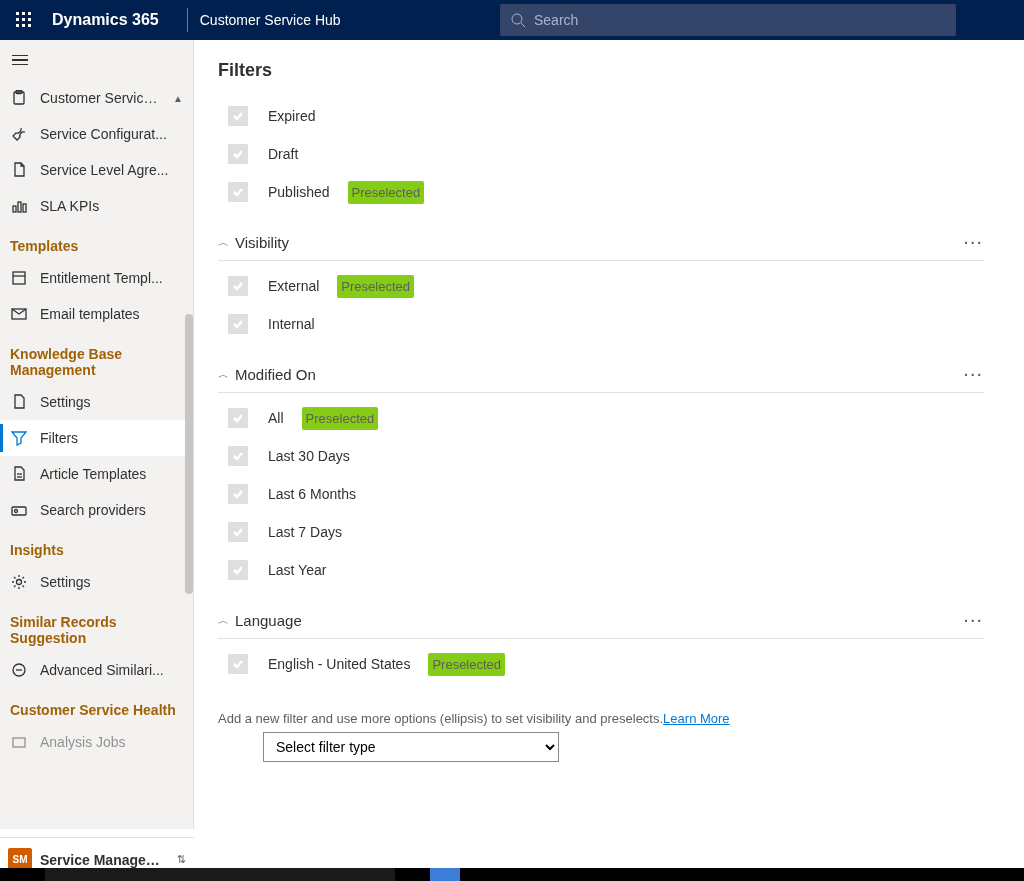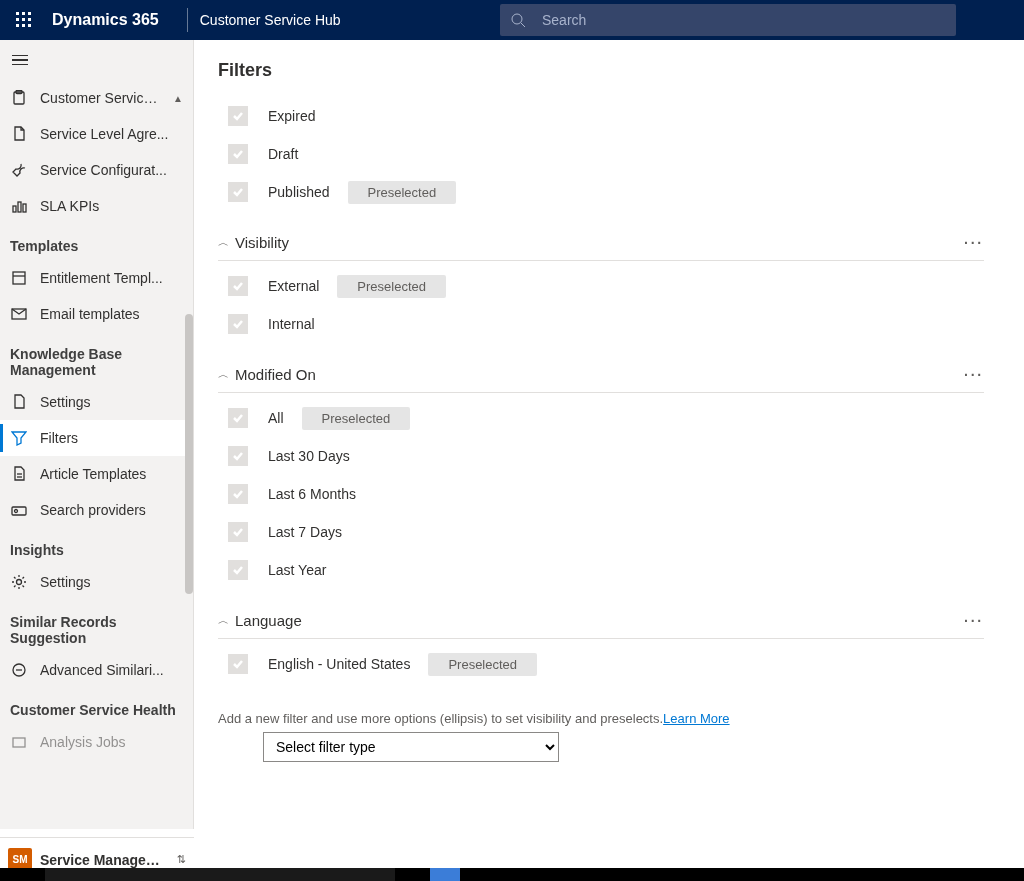--- a/index.html
+++ b/index.html
@@ -8,55 +8,55 @@
 
 .topbar { height: 40px; background: #002050; color: #fff; display: flex; align-items: center; padding: 0 8px; }
 .waffle { width: 32px; height: 32px; display: flex; align-items: center; justify-content: center; cursor: pointer; }
 .waffle svg { fill: #fff; }
 .brand { font-size: 16px; font-weight: 600; margin-left: 12px; margin-right: 16px; }
 .vline { width: 1px; height: 24px; background: rgba(255,255,255,0.4); margin: 0 12px; }
 .hubname { font-size: 14px; font-weight: 400; }
 .searchwrap { margin-left: auto; margin-right: 60px; }
 .searchbox { width: 456px; height: 32px; background: #35456a; border: none; border-radius: 2px; display: flex; align-items: center; padding: 0 10px; }
 .searchbox svg { stroke: #a8b3cc; fill: none; }
-.searchbox input { flex: 1; background: transparent; border: none; outline: none; color: #fff; font-size: 14px; margin-left: 16px; }
+.searchbox input { flex: 1; background: transparent; border: none; outline: none; color: #fff; font-size: 14px; margin-left: 8px; }
 .searchbox input::placeholder { color: #a8b3cc; }
 
 
 .layout { display: flex; height: calc(881px - 48px - 44px); }
 .sidebar { width: 194px; background: #f3f2f1; border-right: 1px solid #e1dfdd; overflow-y: auto; position: relative; }
 .hamburger-row { height: 40px; display: flex; align-items: center; padding: 0 12px; }
 .hamburger { display: flex; flex-direction: column; gap: 3px; cursor: pointer; }
 .hamburger span { width: 16px; height: 1.5px; background: #323130; }
 
 .nav-item { height: 36px; display: flex; align-items: center; padding: 0 10px; gap: 12px; cursor: pointer; font-size: 14px; color: #323130; position: relative; }
 .nav-item .label { white-space: nowrap; overflow: hidden; text-overflow: ellipsis; flex: 1; }
 .nav-item.selected { background: #fff; }
 .nav-item.selected::before { content: ""; position: absolute; left: 0; top: 4px; bottom: 4px; width: 3px; background: #0078d4; }
 .nav-item .icon { width: 18px; height: 18px; display: flex; align-items: center; justify-content: center; flex-shrink: 0; }
 .nav-item .chev { margin-left: auto; font-size: 10px; color: #605e5c; }
-.nav-section { padding: 14px 10px 6px 10px; font-weight: 600; font-size: 14px; color: #404040; }
+.nav-section { padding: 14px 10px 6px 10px; font-weight: 600; font-size: 14px; color: #a16207; }
 
 .scroll-thumb { position: absolute; right: 0; top: 274px; width: 8px; height: 280px; background: #c8c6c4; border-radius: 4px; }
 
 
 .bottom-switch { position: absolute; bottom: 0; left: 0; height: 44px; background: #fff; border-top: 1px solid #e1dfdd; display: flex; align-items: center; width: 194px; padding: 0 8px; gap: 8px; }
 .sm-badge { width: 24px; height: 24px; background: #d45c00; color: #fff; font-size: 10px; font-weight: 600; display: flex; align-items: center; justify-content: center; border-radius: 2px; }
 .bottom-switch .label { font-size: 14px; font-weight: 600; white-space: nowrap; overflow: hidden; text-overflow: ellipsis; flex: 1; }
 .updown { font-size: 11px; color: #605e5c; }
 
 
 .main { flex: 1; padding: 20px 40px 20px 24px; overflow-y: auto; }
 .page-title { font-size: 18px; font-weight: 600; margin-bottom: 16px; }
 
 .filter-row { display: flex; align-items: center; height: 38px; padding-left: 10px; }
 .chk { width: 20px; height: 20px; background: #e1dfdd; display: flex; align-items: center; justify-content: center; margin-right: 20px; flex-shrink: 0; }
 .chk svg { stroke: #fff; fill: none; stroke-width: 2.5; }
 .filter-label { font-size: 14px; }
-.pill { background: #e5e5e5; color: #605e5c; font-size: 13px; padding: 4px 20px; margin-left: 18px; border-radius: 2px; }
+.pill { background: #84cc16; color: #605e5c; font-size: 13px; padding: 4px 4px; margin-left: 18px; border-radius: 2px; }
 
 .group-header { display: flex; align-items: center; height: 32px; border-bottom: 1px solid #e1dfdd; margin-top: 18px; margin-bottom: 6px; padding-bottom: 4px; }
 .group-header .chev-up { font-size: 11px; color: #605e5c; margin-right: 6px; }
 .group-header .title { font-size: 15px; font-weight: 400; color: #323130; }
 .group-header .more { margin-left: auto; color: #605e5c; letter-spacing: 2px; cursor: pointer; font-weight: 600; }
 
 .helper-text { font-size: 13px; color: #605e5c; margin-top: 28px; }
 .helper-text a { color: #0078d4; text-decoration: underline; }
 .select-type { margin-top: 6px; margin-left: 45px; }
 .select-type select { width: 296px; height: 30px; border: 1px solid #8a8886; padding: 0 8px; font-size: 14px; background: #fff; }
@@ -113,33 +113,33 @@
             <rect x="3" y="2" width="10" height="12" rx="1"></rect>
             <rect x="5" y="0.5" width="6" height="3" rx="1"></rect>
           </svg>
         </span>
       <span class="label">Customer Service ...</span>
       <span class="chev">▲</span>
     </div>
     <div class="nav-item">
       <span class="icon">
           <svg class="icon-svg" width="16" height="16" viewBox="0 0 16 16">
+            <path d="M10 2a4 4 0 0 1-5 5L2 10l4 4 3-3a4 4 0 0 1 5-5"></path>
+          </svg>
+        </span>
+      <span class="label">Service Configurat...</span>
+    </div>
+    <div class="nav-item">
+      <span class="icon">
+          <svg class="icon-svg" width="16" height="16" viewBox="0 0 16 16">
             <path d="M4 1h6l3 3v10H4z"></path>
             <path d="M10 1v3h3"></path>
           </svg>
         </span>
       <span class="label">Service Level Agre...</span>
-    </div>
-    <div class="nav-item">
-      <span class="icon">
-          <svg class="icon-svg" width="16" height="16" viewBox="0 0 16 16">
-            <path d="M10 2a4 4 0 0 1-5 5L2 10l4 4 3-3a4 4 0 0 1 5-5"></path>
-          </svg>
-        </span>
-      <span class="label">Service Configurat...</span>
     </div>
     <div class="nav-item">
       <span class="icon">
           <svg class="icon-svg" width="16" height="16" viewBox="0 0 16 16">
             <rect x="2" y="8" width="3" height="6"></rect>
             <rect x="7" y="4" width="3" height="10"></rect>
             <rect x="12" y="6" width="3" height="8"></rect>
           </svg>
         </span>
       <span class="label">SLA KPIs</span>

